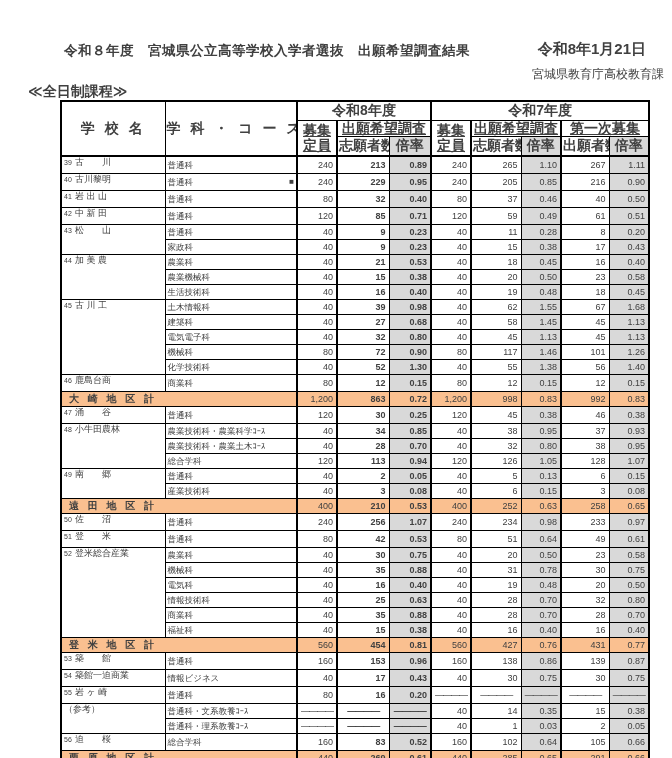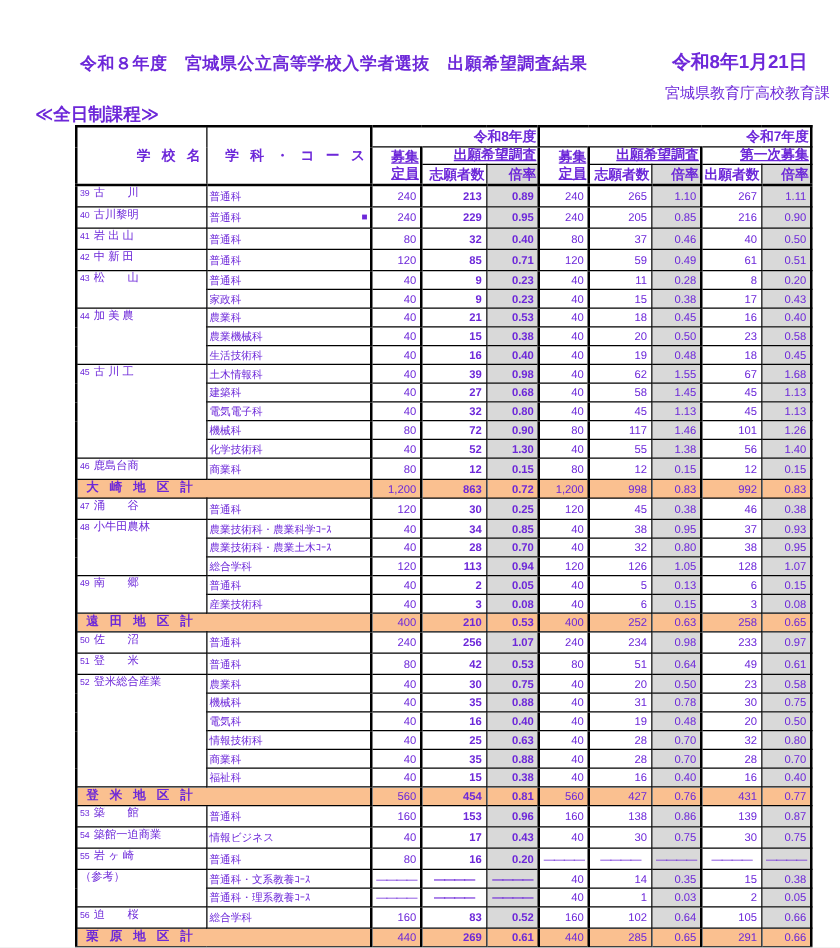--- a/index.html
+++ b/index.html
@@ -1,32 +1,32 @@
 <!DOCTYPE html>
 <html><head>
 <meta charset="utf-8">
 <style>
   html,body { margin:0; padding:0; background:#e8e8e8; }
   .page {
     position:relative; width:672px; height:758px; background:#ffffff;
-    font-family:"Liberation Sans","DejaVu Sans",sans-serif; color:#6d28d9;
+    font-family:"Liberation Sans","DejaVu Sans",sans-serif; color:#404040;
     overflow:hidden;
   }
   .title { position:absolute; top:42px; left:64px; font-size:13.5px; font-weight:bold; letter-spacing:0.5px; }
   .date { position:absolute; top:40px; right:26px; font-size:15px; font-weight:bold; }
   .agency { position:absolute; top:66px; right:8px; font-size:12px; font-weight:normal; }
   .section-label { position:absolute; top:83px; left:28px; font-size:14px; font-weight:bold; }
 
   table.main {
     position:absolute; top:100px; left:60px; width:588px;
     border-collapse:collapse; table-layout:fixed;
     border:2px solid #000;
   }
   th, td { border:1px solid #000; padding:0 3px; white-space:nowrap; overflow:hidden; }
-  th { font-size:11px; font-weight:bold; text-align:right; padding:0 1px;margin-left:20px; }
+  th { font-size:14px; font-weight:bold; text-align:center; padding:0 1px;margin-left:20px; }
   thead tr.h1 th { height:12px; }
   thead tr.h2 th { height:13px; line-height:1.1;text-decoration:underline; }
   thead tr.h3 th { height:13px; }
   thead tr.h3 th { border-bottom:2px solid #000; }
   th.h-school, th.h-course { border-bottom:2px solid #000; letter-spacing:3px; }
   th.gray { background:#d9d9d9; }
   th.bl2 { border-left:2px solid #000; }
   th.br2 { border-right:2px solid #000; }
   th.bb2 { border-bottom:2px solid #000; }
 

